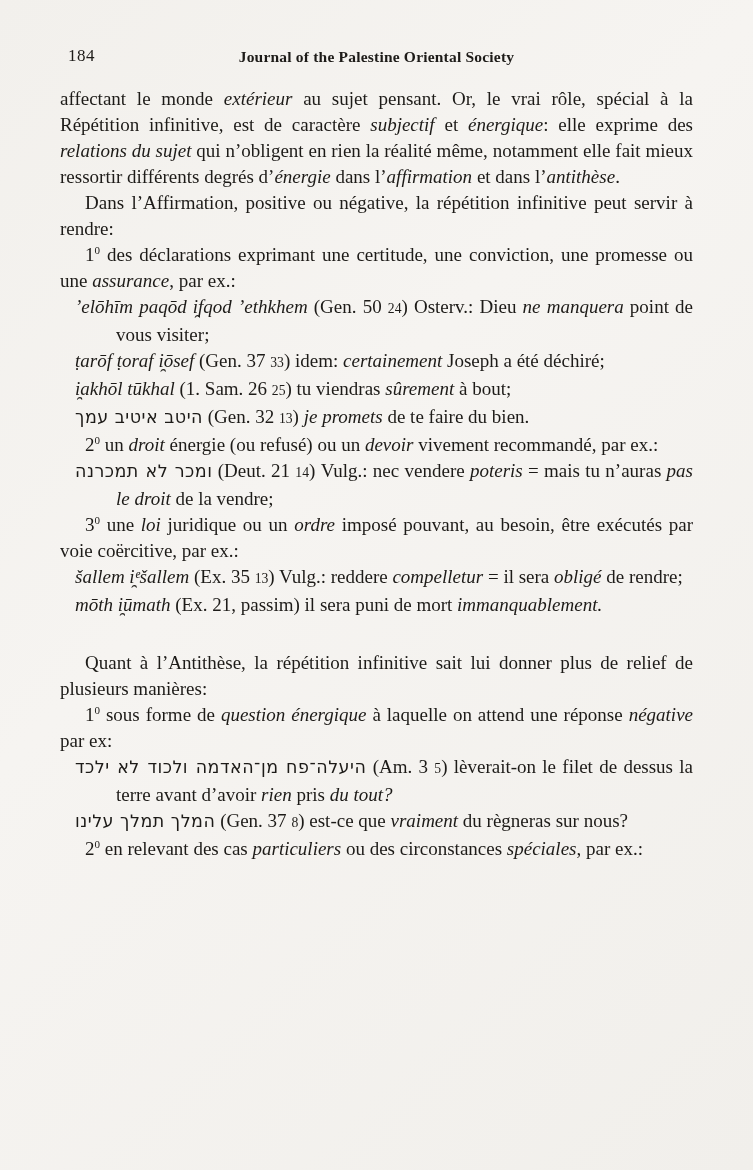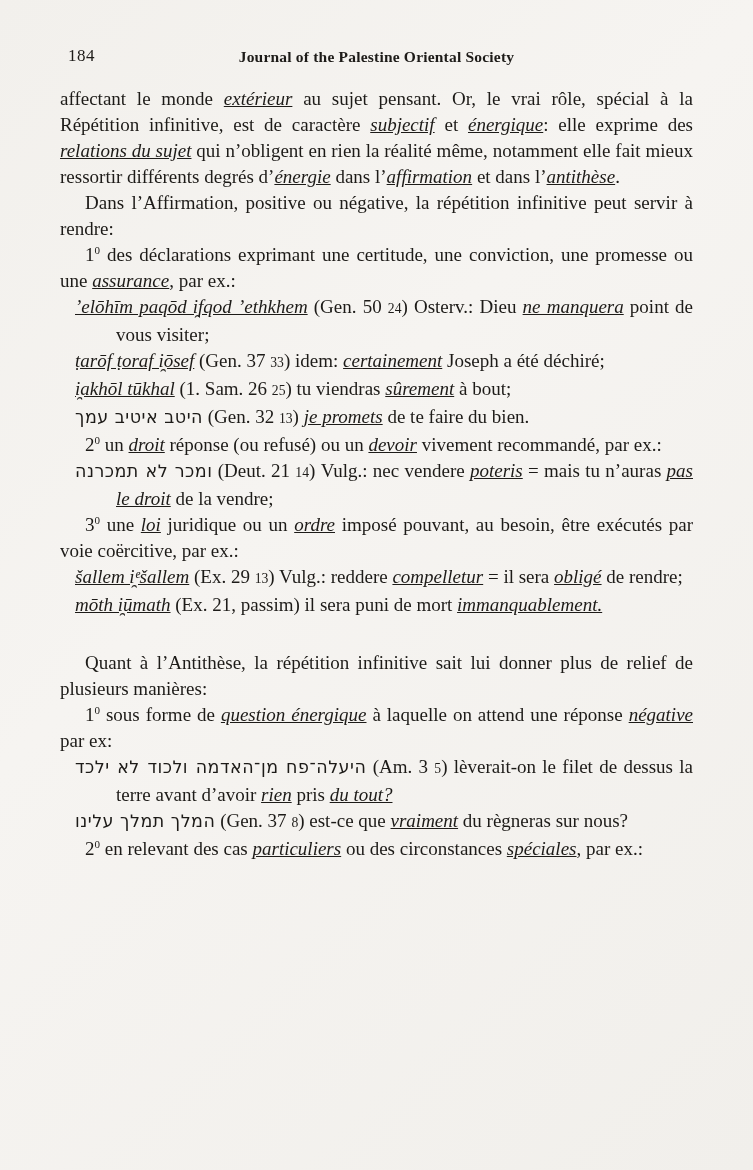--- a/index.html
+++ b/index.html
@@ -54,21 +54,21 @@
     text-indent: 0;
   }
   p.example {
     margin-top: 0;
     padding-left: 56px;
     text-indent: -41px;
   }
   p.space-before {
     margin-top: 32px;
   }
-  .run-i { font-style: italic; text-decoration: underline; }
+  .run-i { font-style: italic; }
   .run-h {
     font-family: "DejaVu Sans", sans-serif;
     font-weight: normal;
     font-size: 0.92em;
     letter-spacing: 0.5px;
   }
   .run-s {
     vertical-align: super;
     font-size: 0.58em;
     line-height: 0;
@@ -86,24 +86,24 @@
     <div class="running-title">Journal of the Palestine Oriental Society</div>
   </div>
   <div class="page-body">
       <p class="para-noindent"><span class="run-r">affectant le monde </span><span class="run-i">extérieur</span><span class="run-r"> au sujet pensant.  Or, le vrai rôle, spécial à la Répétition infinitive, est de caractère </span><span class="run-i">subjectif</span><span class="run-r"> et </span><span class="run-i">énergique</span><span class="run-r">: elle exprime des </span><span class="run-i">relations du sujet</span><span class="run-r"> qui n’obligent en rien la réalité même, notamment elle fait mieux ressortir différents degrés d’</span><span class="run-i">énergie</span><span class="run-r"> dans l’</span><span class="run-i">affirmation</span><span class="run-r"> et dans l’</span><span class="run-i">antithèse</span><span class="run-r">.</span></p>
       <p class="para"><span class="run-r">Dans l’Affirmation, positive ou négative, la répétition infinitive peut servir à rendre:</span></p>
       <p class="para"><span class="run-r">1</span><span class="run-s">0</span><span class="run-r"> des déclarations exprimant une certitude, une conviction, une promesse ou une </span><span class="run-i">assurance</span><span class="run-r">, par ex.:</span></p>
       <p class="example"><span class="run-i">’elōhīm paqōd i̯fqod ’ethkhem</span><span class="run-r"> (Gen. 50 </span><span class="run-sm">24</span><span class="run-r">) Osterv.:  Dieu </span><span class="run-i">ne manquera</span><span class="run-r"> point de vous visiter;</span></p>
       <p class="example"><span class="run-i">ṭarōf ṭoraf i̯ōsef</span><span class="run-r"> (Gen. 37 </span><span class="run-sm">33</span><span class="run-r">) idem: </span><span class="run-i">certainement</span><span class="run-r"> Joseph a été déchiré;</span></p>
       <p class="example"><span class="run-i">i̯akhōl tūkhal</span><span class="run-r"> (1. Sam. 26 </span><span class="run-sm">25</span><span class="run-r">) tu viendras </span><span class="run-i">sûrement</span><span class="run-r"> à bout;</span></p>
       <p class="example"><span class="run-h">היטב איטיב עמך</span><span class="run-r"> (Gen. 32 </span><span class="run-sm">13</span><span class="run-r">) </span><span class="run-i">je promets</span><span class="run-r"> de te faire du bien.</span></p>
-      <p class="para"><span class="run-r">2</span><span class="run-s">0</span><span class="run-r"> un </span><span class="run-i">droit</span><span class="run-r"> réponse (ou refusé) ou un </span><span class="run-i">devoir</span><span class="run-r"> vivement recommandé, par ex.:</span></p>
+      <p class="para"><span class="run-r">2</span><span class="run-s">0</span><span class="run-r"> un </span><span class="run-i">droit</span><span class="run-r"> énergie (ou refusé) ou un </span><span class="run-i">devoir</span><span class="run-r"> vivement recommandé, par ex.:</span></p>
       <p class="example"><span class="run-h">ומכר לא תמכרנה</span><span class="run-r"> (Deut. 21 </span><span class="run-sm">14</span><span class="run-r">)  Vulg.: nec vendere </span><span class="run-i">poteris</span><span class="run-r"> = mais tu n’auras </span><span class="run-i">pas le droit</span><span class="run-r"> de la vendre;</span></p>
       <p class="para"><span class="run-r">3</span><span class="run-s">0</span><span class="run-r"> une </span><span class="run-i">loi</span><span class="run-r"> juridique ou un </span><span class="run-i">ordre</span><span class="run-r"> imposé pouvant, au besoin, être exécutés par voie coërcitive, par ex.:</span></p>
-      <p class="example"><span class="run-i">šallem i̯ᵉšallem</span><span class="run-r"> (Ex. 29 </span><span class="run-sm">13</span><span class="run-r">) Vulg.: reddere </span><span class="run-i">compelletur</span><span class="run-r"> = il sera </span><span class="run-i">obligé</span><span class="run-r"> de rendre;</span></p>
+      <p class="example"><span class="run-i">šallem i̯ᵉšallem</span><span class="run-r"> (Ex. 35 </span><span class="run-sm">13</span><span class="run-r">) Vulg.: reddere </span><span class="run-i">compelletur</span><span class="run-r"> = il sera </span><span class="run-i">obligé</span><span class="run-r"> de rendre;</span></p>
       <p class="example"><span class="run-i">mōth i̯ūmath</span><span class="run-r"> (Ex. 21, passim) il sera puni de mort </span><span class="run-i">immanquablement.</span></p>
       <p class="para space-before"><span class="run-r">Quant à l’Antithèse, la répétition infinitive sait lui donner plus de relief de plusieurs manières:</span></p>
       <p class="para"><span class="run-r">1</span><span class="run-s">0</span><span class="run-r"> sous forme de </span><span class="run-i">question énergique</span><span class="run-r"> à laquelle on attend une réponse </span><span class="run-i">négative</span><span class="run-r"> par ex:</span></p>
       <p class="example"><span class="run-h">היעלה־פח מן־האדמה ולכוד לא ילכד</span><span class="run-r"> (Am. 3 </span><span class="run-sm">5</span><span class="run-r">) lèverait-on le filet de dessus la terre avant d’avoir </span><span class="run-i">rien</span><span class="run-r"> pris </span><span class="run-i">du tout?</span></p>
       <p class="example"><span class="run-h">המלך תמלך עלינו</span><span class="run-r"> (Gen. 37 </span><span class="run-sm">8</span><span class="run-r">) est-ce que </span><span class="run-i">vraiment</span><span class="run-r"> du règneras sur nous?</span></p>
       <p class="para"><span class="run-r">2</span><span class="run-s">0</span><span class="run-r"> en relevant des cas </span><span class="run-i">particuliers</span><span class="run-r"> ou des circonstances </span><span class="run-i">spéciales</span><span class="run-r">, par ex.:</span></p>
     </div>
 </div>
 
 </body></html>

